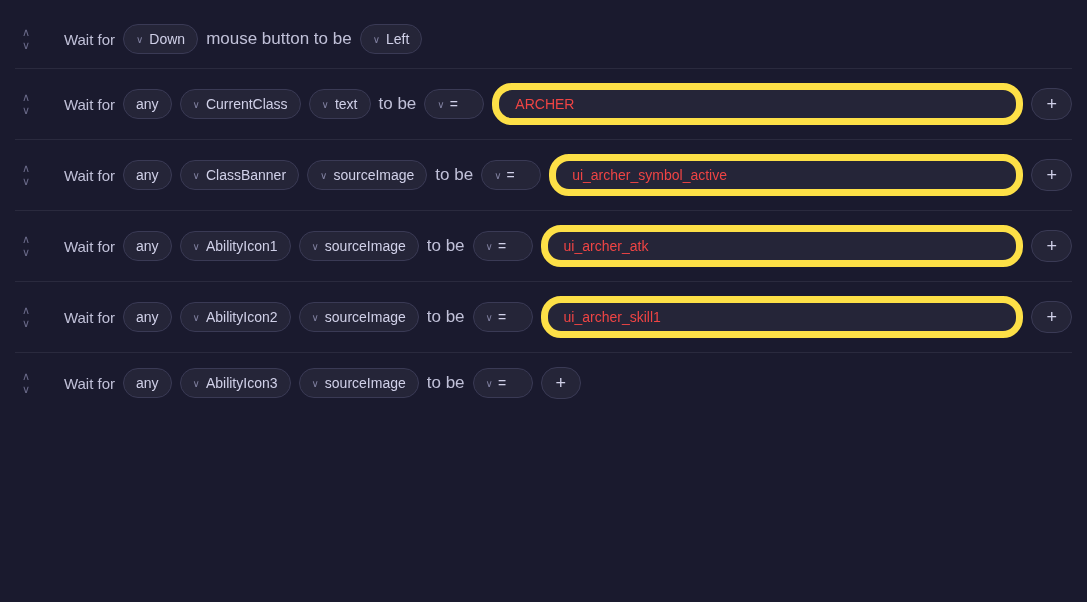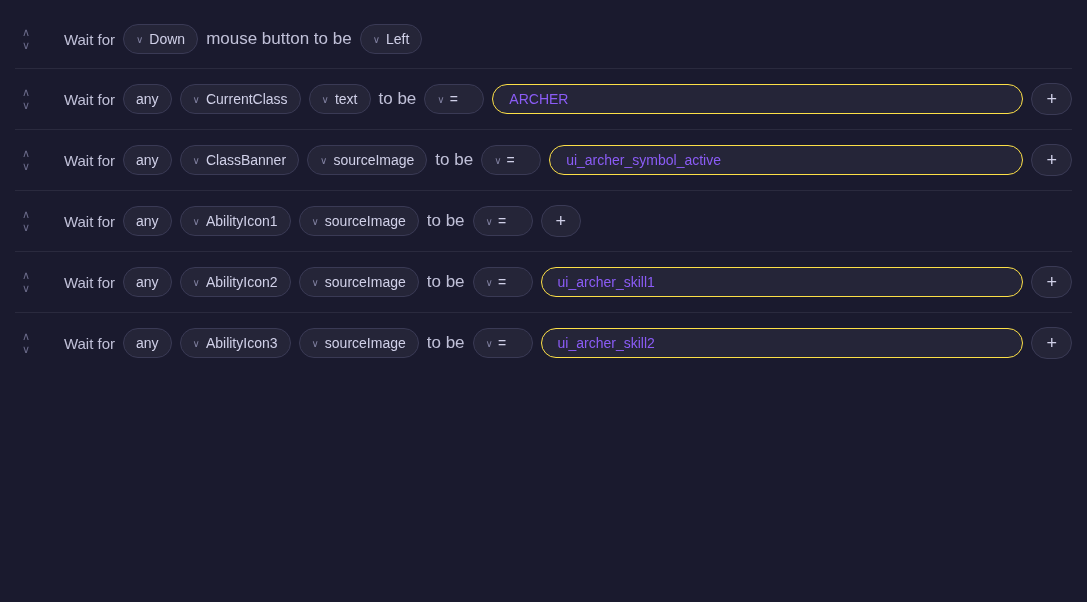--- a/index.html
+++ b/index.html
@@ -75,25 +75,25 @@
     }
 
     .static-text {
       font-size: 17px;
       color: #c0c0d8;
       white-space: nowrap;
     }
 
     .value-input {
       background-color: #252538;
-      border: 1px solid #fde047;
+      border: 7px solid #fde047;
       border-radius: 20px;
       padding: 6px 16px;
       font-size: 14px;
-      color: #8b5cf6;
+      color: #ef4444;
       min-width: 180px;
       flex: 1;
     }
 
     .add-btn {
       background-color: #252538;
       border: 1px solid #3a3a55;
       border-radius: 20px;
       padding: 6px 14px;
       font-size: 18px;
@@ -203,20 +203,21 @@
       </div>
       <div class="pill-select">
         <span class="chevron">∨</span>
         <span>sourceImage</span>
       </div>
       <span class="static-text">to be</span>
       <div class="equals-select">
         <span class="chevron">∨</span>
         <span>=</span>
       </div>
+      <input type="text" class="value-input" value="ui_archer_atk" style="">
       <button class="add-btn">+</button>
     </div>
     <div class="row">
       <div class="up-down-arrows">
         <button class="arrow-btn">∧</button>
         <button class="arrow-btn">∨</button>
       </div>
       <span class="label-text">Wait for</span>
       <div class="pill-select">
         <span>any</span>
@@ -252,16 +253,15 @@
       </div>
       <div class="pill-select">
         <span class="chevron">∨</span>
         <span>sourceImage</span>
       </div>
       <span class="static-text">to be</span>
       <div class="equals-select">
         <span class="chevron">∨</span>
         <span>=</span>
       </div>
-      <input type="text" class="value-input" value="ui_archer_skill2" style="">
       <button class="add-btn">+</button>
     </div>
   </div>
 
 </body></html>

